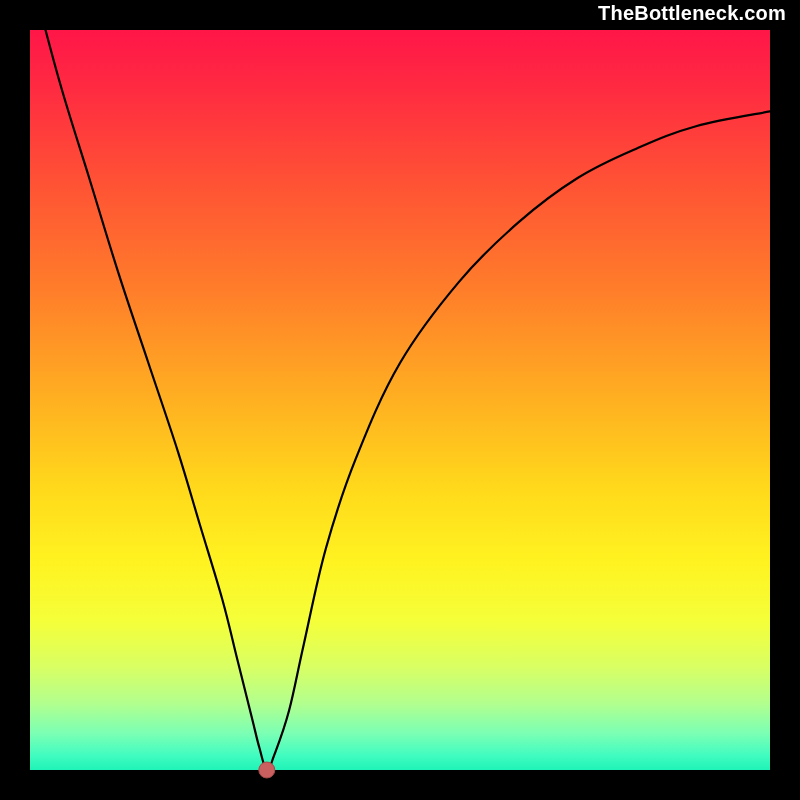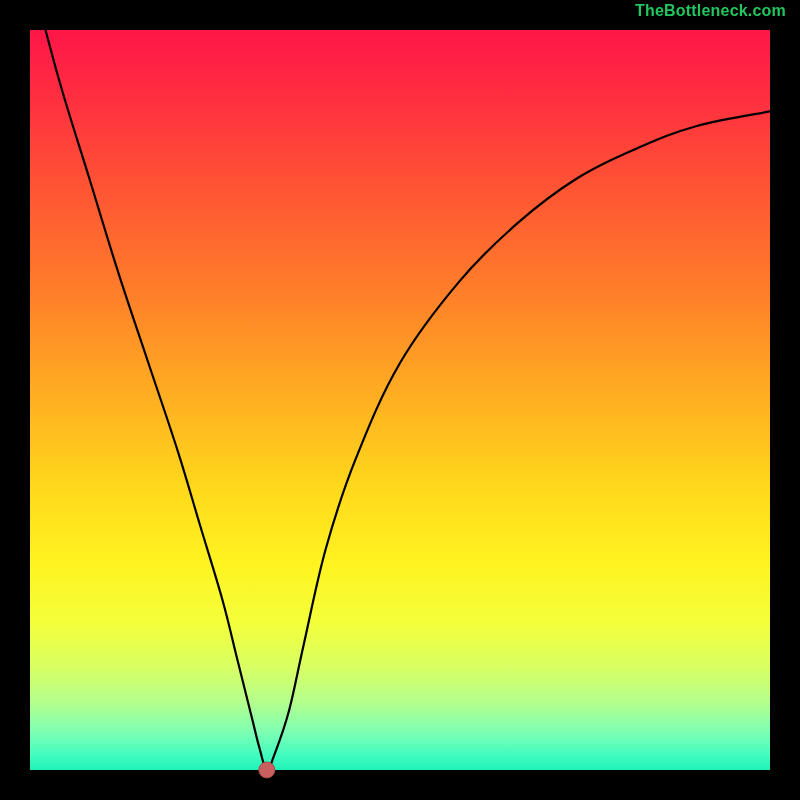--- a/index.html
+++ b/index.html
@@ -16,23 +16,23 @@
     top: 0;
     width: 800px;
     height: 800px;
     background: #000;
   }
   .watermark {
     position: absolute;
     top: 2px;
     right: 14px;
     font-family: Arial, Helvetica, sans-serif;
-    font-size: 16px;
+    font-size: 20px;
     font-weight: 600;
-    color: #22c55e;
+    color: #ffffff;
     letter-spacing: 0.2px;
     margin-left: 12px;
   }
   svg {
     position: absolute;
     left: 0;
     top: 0;
   }
 </style>
 </head>

